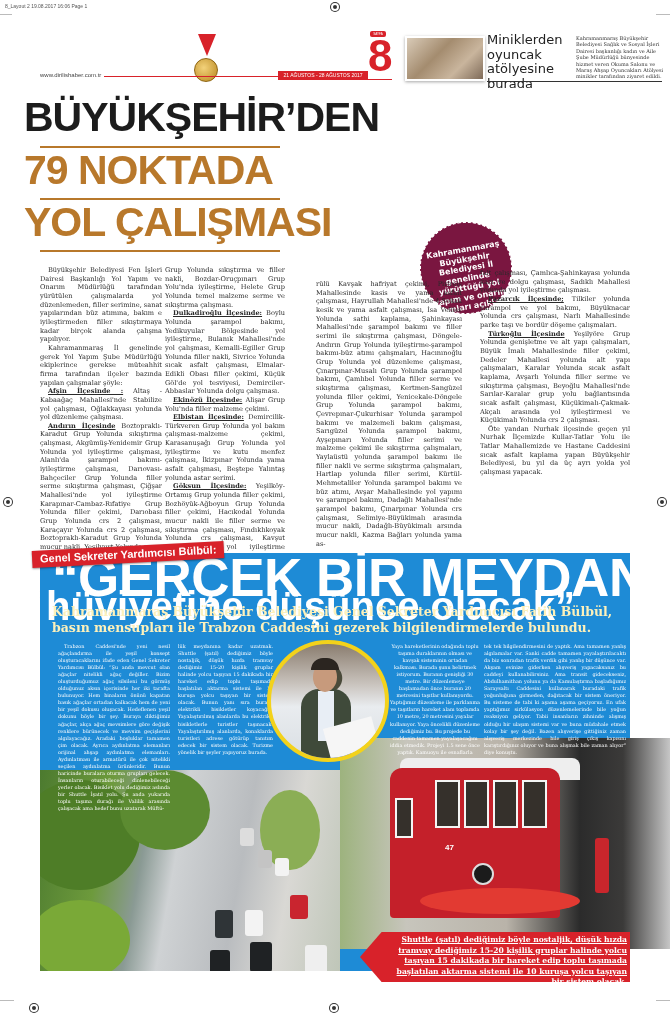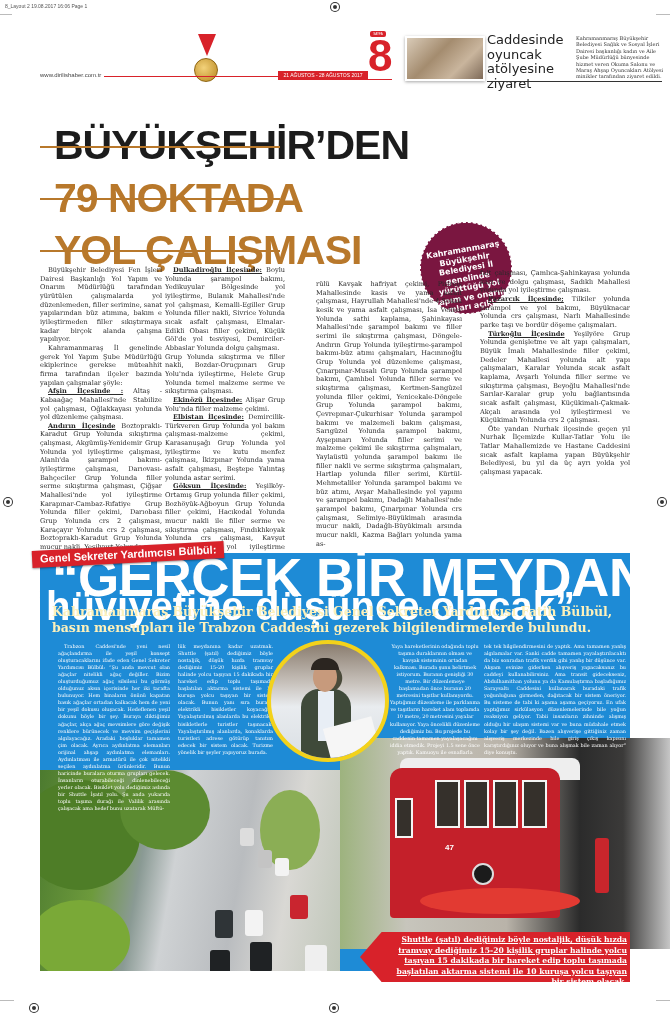--- a/index.html
+++ b/index.html
@@ -23,21 +23,21 @@
   .issue-badge { position: absolute; left: 330px; top: 4px; width: 24px; height: 48px; color: #d8222a; font: 900 44px/48px "Liberation Sans", sans-serif; text-align: center; border-bottom: 1px solid #d8222a; }
   .issue-tag { position: absolute; left: 332px; top: 3px; width: 16px; height: 6px; background: #d8222a; color: #fff; font: 3px/6px "Liberation Sans", sans-serif; text-align: center; border-radius: 2px; }
 
   
   .teaser-photo { position: absolute; left: 405px; top: 36px; width: 80px; height: 45px; background: linear-gradient(135deg, #d9cbb8 0%, #a48c6f 40%, #c9b59d 70%, #7e6a58 100%); border: 2px solid #fff; box-shadow: 0 1px 3px rgba(0,0,0,.35); }
   .teaser-title { position: absolute; left: 487px; top: 33px; width: 90px; font: 13px/14.5px "DejaVu Sans", sans-serif; color: #222; }
   .teaser-text { position: absolute; left: 576px; top: 35px; width: 90px; font: 5px/6.4px "DejaVu Serif", serif; color: #333; }
   .teaser-rule { position: absolute; left: 487px; top: 81px; width: 175px; height: 1px; background: #333; }
 
   
-  .hl { position: absolute; left: 54px; font: 900 "Liberation Sans", sans-serif; margin-top: 28px; }
+  .hl { position: absolute; left: 24px; font: 900 "Liberation Sans", sans-serif; }
   .hl-1 { top: 95px; font: 900 41px/44px "Liberation Sans", sans-serif; color: #1c1c1c; letter-spacing: -1px; }
   .hl-2 { top: 148px; font: 900 41px/44px "Liberation Sans", sans-serif; color: #b8782b; letter-spacing: -1px; }
   .hl-3 { top: 200px; font: 900 41px/44px "Liberation Sans", sans-serif; color: #b8782b; letter-spacing: -1px; }
   .hl-rule { position: absolute; left: 40px; height: 2px; background: #b8782b; }
 
   .road-photo { position: absolute; left: 322px; top: 92px; width: 295px; height: 162px; overflow: hidden;
     background: linear-gradient(180deg, #8fbde2 0%, #b9d7ee 45%, #d9d5c8 55%, #8d8a86 70%, #5e5b58 100%); z-index: -1; }
   .veh { position: absolute; background: #ef6a1e; border-radius: 3px; }
   .cab { position: absolute; background: #333; border: 2px solid #e9e9e9; }
   .wheel { position: absolute; border-radius: 50%; background: #2b2b2b; border: 3px solid #e8712c; }
@@ -107,21 +107,21 @@
   <div class="ribbon"></div>
   <div class="medal"></div>
   <div class="url-line"></div>
   <div class="site-url" style="background:#fff;padding-right:3px;">www.dirilishaber.com.tr</div>
   <div class="date-bar">21 AĞUSTOS - 28 AĞUSTOS 2017</div>
   <div class="issue-badge">8</div>
   <div class="issue-tag">SAYFA</div>
 </div>
 
 <div class="teaser-photo"></div>
-<div class="teaser-title">Caddesinde oyuncak atölyesine ziyaret</div>
+<div class="teaser-title">Miniklerden oyuncak atölyesine burada</div>
 <div class="teaser-text">Kahramanmaraş Büyükşehir Belediyesi Sağlık ve Sosyal İşleri Dairesi başkanlığı kadın ve Aile Şube Müdürlüğü bünyesinde hizmet veren Okuma Salonu ve Maraş Ahşap Oyuncakları Atölyesi minikler tarafından ziyaret edildi.</div>
 <div class="teaser-rule"></div>
 
 <div class="road-photo">
   <div class="veh" style="left:90px;top:72px;width:40px;height:32px;background:#3b3b3b;border-top:5px solid #f2c21a;"></div>
   <div class="veh" style="left:140px;top:70px;width:24px;height:40px;"></div>
   <div class="cab" style="left:145px;top:62px;width:40px;height:30px;"></div>
   <div class="veh" style="left:180px;top:88px;width:60px;height:40px;"></div>
   <div class="cab" style="left:195px;top:36px;width:95px;height:55px;"></div>
   <div class="veh" style="left:225px;top:72px;width:72px;height:64px;"></div>
@@ -139,22 +139,22 @@
 <div class="purple-badge">Kahramanmaraş Büyükşehir Belediyesi İl genelinde yürüttüğü yol yapım ve onarım rakamları açıklandı.</div>
 
 <div class="col col1">
   <p><span class="sub"></span><span>Büyükşehir Belediyesi Fen İşleri Dairesi Başkanlığı Yol Yapım ve Onarım Müdürlüğü tarafından yürütülen çalışmalarda yol düzenlemeden, filler serimine, sanat yapılarından büz atımına, bakım e iyileştirmeden filler sıkıştırmaya kadar birçok alanda çalışma yapılıyor.</span></p>
   <p><span class="sub"></span><span>Kahramanmaraş İl genelinde gerek Yol Yapım Şube Müdürlüğü ekiplerince gerekse müteahhit firma tarafından ilçeler bazında yapılan çalışmalar şöyle:</span></p>
   <p><span class="sub">Afşin İlçesinde :</span><span> Altaş -Kabaağaç Mahallesi'nde Stabilize yol çalışması, Oğlakkayası yolunda yol düzenleme çalışması.</span></p>
   <p><span class="sub">Andırın İlçesinde</span><span> Boztopraklı-Karadut Grup Yolunda sıkıştırma çalışması, Akgümüş-Yenidemir Grup Yolunda yol iyileştirme çalışması, Alanlı'da şarampol bakımı-iyileştirme çalışması, Darıovası-Bahçeciler Grup Yolunda filler serme sıkıştırma çalışması, Çiğşar Mahallesi'nde yol iyileştirme Karapınar-Cambaz-Rıfatiye Grup Yolunda filler çekimi, Darıobası Grup Yolunda crs 2 çalışması, Karaçayır Yolunda crs 2 çalışması, Boztopraklı-Karadut Grup Yolunda mucur nakli, Yeşilyurt Yolunda yama asfalt çalışması, Gökgedik-Karası Yolu Yol iyileştirme çalışması.</span></p>
   <p><span class="sub">Çağlayancerit İlçesinde:</span><span> Emiruşağı yolunda yol çalışması, Atatürk ve Cumhuriyet Caddesi'nde yol düzenleme çalışması, Soğukpınar</span></p>
 </div>
 <div class="col col2">
+  <p style="text-indent:0"><span class="sub"></span><span>Grup Yolunda sıkıştırma ve filler nakli, Bozdar-Oruçpınarı Grup Yolu'nda iyileştirme, Helete Grup Yolunda temel malzeme serme ve sıkıştırma çalışması.</span></p>
   <p><span class="sub">Dulkadiroğlu İlçesinde:</span><span> Boylu Yolunda şarampol bakımı, Yedikuyular Bölgesinde yol iyileştirme, Bulanık Mahallesi'nde yol çalışması, Kemalli-Egiller Grup Yolunda filler nakli, Sivrice Yolunda sıcak asfalt çalışması, Elmalar-Edikli Obası filler çekimi, Küçük Göl'de yol tesviyesi, Demirciler-Abbaslar Yolunda dolgu çalışması.</span></p>
-  <p style="text-indent:0"><span class="sub"></span><span>Grup Yolunda sıkıştırma ve filler nakli, Bozdar-Oruçpınarı Grup Yolu'nda iyileştirme, Helete Grup Yolunda temel malzeme serme ve sıkıştırma çalışması.</span></p>
   <p><span class="sub">Ekinözü İlçesinde:</span><span> Alişar Grup Yolu'nda filler malzeme çekimi.</span></p>
   <p><span class="sub">Elbistan İlçesinde:</span><span> Demircilik-Türkveren Grup Yolunda yol bakım çalışması-malzeme çekimi, Karasanuşağı Grup Yolunda yol iyileştirme ve kutu menfez çalışması, İkizpınar Yolunda yama asfalt çalışması, Beştepe Yalıntaş yolunda astar serimi.</span></p>
   <p><span class="sub">Göksun İlçesinde:</span><span> Yeşilköy-Ortamış Grup yolunda filler çekimi, Bozhöyük-Ağboyun Grup Yolunda filler çekimi, Hacıkodal Yolunda mucur nakli ile filler serme ve sıkıştırma çalışması, Fındıklıkoyak Yolunda crs çalışması, Kavşut yolunda ise yol iyileştirme çalışması.</span></p>
   <p><span class="sub">Onikişubat İlçesinde</span><span> Kuzey Çevre Yolu'nda kırıcılı çalışma-kazı-dolgu çalışması, Ahırdağ Caddesinde dolgu malzemesi, Karamanlı Köp-</span></p>
 </div>
 <div class="col col3" style="shape-outside: circle(); padding-top:0;">rülü Kavşak hafriyat çekimi, Pirireis Mahallesinde kasis ve yama asfalt çalışması, Hayrullah Mahallesi'nde 4.Sokak kesik ve yama asfalt çalışması, İsa Veliler Yolunda sathi kaplama, Şahinkayası Mahallesi'nde şarampol bakımı ve filler serimi ile sıkıştırma çalışması, Döngele-Andırın Grup Yolunda iyileştirme-şarampol bakımı-büz atımı çalışmaları, Hacınınoğlu Grup Yolunda yol düzenleme çalışması, Çınarpınar-Musalı Grup Yolunda şarampol bakımı, Çamlıbel Yolunda filler serme ve sıkıştırma çalışması, Kertmen-Sangüzel yolunda filler çekimi, Yenicekale-Döngele Grup Yolunda şarampol bakımı, Çevrepınar-Çukurhisar Yolunda şarampol bakımı ve malzemeli bakım çalışması, Sarıgüzel Yolunda şarampol bakımı, Ayşepınarı Yolunda filler serimi ve malzeme çekimi ile sıkıştırma çalışmaları, Yaylaüstü yolunda şarampol bakımı ile filler nakli ve serme sıkıştırma çalışmaları, Hartlap yolunda filler serimi, Kürtül-Mehmetaliler Yolunda şarampol bakımı ve büz atımı, Avşar Mahallesinde yol yapımı ve şarampol bakımı, Dadağlı Mahallesi'nde şarampol bakımı, Çınarpınar Yolunda crs çalışması, Selimiye-Büyükimalı arasında mucur nakli, Dadağlı-Büyükimalı arsında mucur nakli, Kazma Bağları yolunda yama as-</div>
 <div class="col col4">
   <p style="text-indent:0"><span class="sub"></span><span>falt çalışması, Çamlıca-Şahinkayası yolunda kazı ve dolgu çalışması, Sadıklı Mahallesi yolunda yol iyileştirme çalışması.</span></p>
   <p><span class="sub">Pazarcık İlçesinde;</span><span> Tilkiler yolunda şarampol ve yol bakımı, Büyüknacar Yolunda crs çalışması, Narlı Mahallesinde parke taşı ve bordür döşeme çalışmaları.</span></p>
   <p><span class="sub">Türkoğlu İlçesinde</span><span> Yeşilyöre Grup Yolunda genişletme ve alt yapı çalışmaları, Büyük İmalı Mahallesinde filler çekimi, Dedeler Mahallesi yolunda alt yapı çalışmaları, Karalar Yolunda sıcak asfalt kaplama, Avşarlı Yolunda filler serme ve sıkıştırma çalışması, Beyoğlu Mahallesi'nde Sarılar-Karalar grup yolu bağlantısında sıcak asfalt çalışması, Küçükimalı-Çakmak-Akçalı arasında yol iyileştirmesi ve Küçükimalı Yolunda crs 2 çalışması.</span></p>

